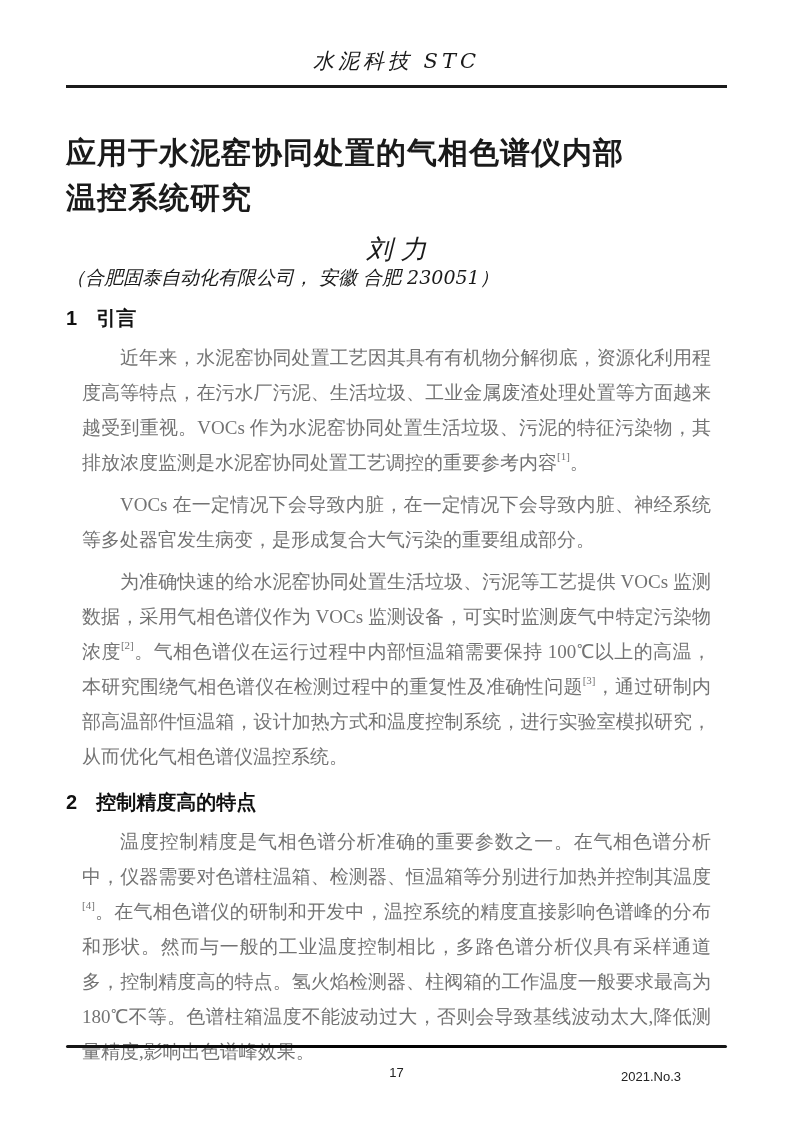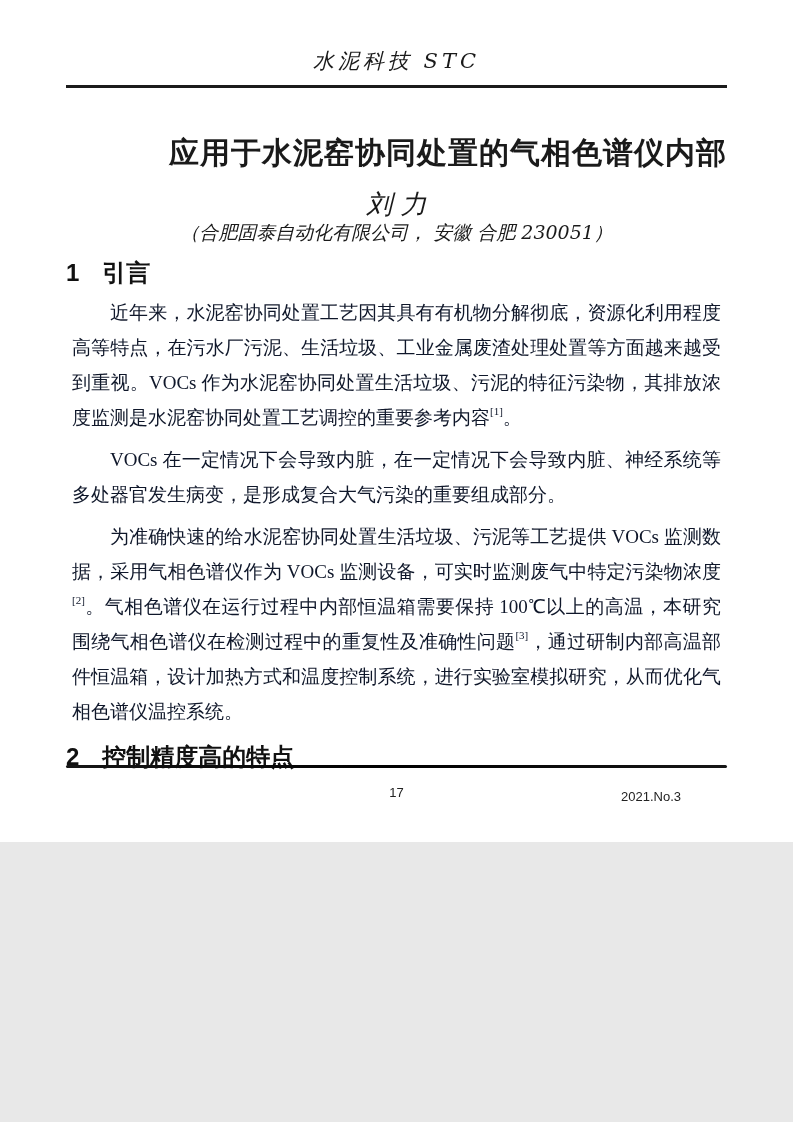--- a/index.html
+++ b/index.html
@@ -1,19 +1,19 @@
 <!DOCTYPE html>
 <html lang="zh"><head>
 <meta charset="utf-8">
 <style>
   html, body { margin: 0; padding: 0; background: #e8e8e8; }
   .page {
     position: relative;
     width: 793px;
-    height: 842px;
+    height: 1122px;
     margin: 0 auto;
     background: #ffffff;
     color: #1a1a1a;
     font-family: "Liberation Serif", serif;
     overflow: hidden;
     box-sizing: border-box;
   }
   .content { margin: 0 66px; }
 
   .journal-header {
@@ -26,61 +26,61 @@
     letter-spacing: 4px;
   }
   .header-rule {
     height: 3px;
     background: #1b1b1b;
     margin-top: 9px;
   }
 
   .article-title {
     margin: 42px 0 0 0;
-    text-align: right;
+    text-align: left;
     font-family: "Liberation Sans", sans-serif;
     font-weight: bold;
     font-size: 30px;
     line-height: 45px;
     letter-spacing: 1px;
   }
   .author {
     margin-top: 17px;
     text-align: center;
     font-family: "DejaVu Serif", serif;
     font-style: italic;
     font-size: 26px;
     line-height: 24px;
   }
   .affiliation {
     margin-top: 3px;
-    text-align: center;
+    text-align: left;
     font-family: "DejaVu Serif", serif;
     font-style: italic;
     font-size: 19px;
     line-height: 26px;
   }
 
   .section-heading {
     margin: 15px 0 9px 0;
     font-family: "Liberation Sans", sans-serif;
     font-weight: bold;
-    font-size: 24px;
+    font-size: 20px;
     line-height: 26px;
     color: #111;
   }
   .sec-num { display: inline-block; margin-right: 0.95em; }
 
   .body-par {
-    margin: 7px 6px;
+    margin: 7px 16px;
     font-size: 19px;
     line-height: 35px;
     text-align: justify;
     text-indent: 2em;
-    color: #0f172a;
+    color: #737373;
   }
   sup.ref {
     font-size: 11px;
     line-height: 0;
     vertical-align: super;
     position: relative;
     top: -2px;
   }
 
   .footer {
@@ -109,32 +109,34 @@
 <body>
 
 <div class="page">
   <div class="content">
 
     <div class="journal-header">水泥科技 STC</div>
     <div class="header-rule"></div>
 
     <h1 class="article-title">
       <span>应用于水泥窑协同处置的气相色谱仪内部</span><br>
+      <span>温控系统研究</span>
     </h1>
 
     <div class="author">刘 力</div>
 
     <div class="affiliation">（合肥固泰自动化有限公司， 安徽  合肥  230051）</div>
 
     <div>
         <h2 class="section-heading"><span class="sec-num">1</span><span>引言</span></h2>
         <p class="body-par">近年来，水泥窑协同处置工艺因其具有有机物分解彻底，资源化利用程度高等特点，在污水厂污泥、生活垃圾、工业金属废渣处理处置等方面越来越受到重视。VOCs 作为水泥窑协同处置生活垃圾、污泥的特征污染物，其排放浓度监测是水泥窑协同处置工艺调控的重要参考内容<sup class="ref">[1]</sup>。</p>
         <p class="body-par">VOCs 在一定情况下会导致内脏，在一定情况下会导致内脏、神经系统等多处器官发生病变，是形成复合大气污染的重要组成部分。</p>
         <p class="body-par">为准确快速的给水泥窑协同处置生活垃圾、污泥等工艺提供 VOCs 监测数据，采用气相色谱仪作为 VOCs 监测设备，可实时监测废气中特定污染物浓度<sup class="ref">[2]</sup>。气相色谱仪在运行过程中内部恒温箱需要保持 100℃以上的高温，本研究围绕气相色谱仪在检测过程中的重复性及准确性问题<sup class="ref">[3]</sup>，通过研制内部高温部件恒温箱，设计加热方式和温度控制系统，进行实验室模拟研究，从而优化气相色谱仪温控系统。</p>
         <h2 class="section-heading"><span class="sec-num">2</span><span>控制精度高的特点</span></h2>
+        <p class="body-par">温度控制精度是气相色谱分析准确的重要参数之一。在气相色谱分析中，仪器需要对色谱柱温箱、检测器、恒温箱等分别进行加热并控制其温度<sup class="ref">[4]</sup>。在气相色谱仪的研制和开发中，温控系统的精度直接影响色谱峰的分布和形状。然而与一般的工业温度控制相比，多路色谱分析仪具有采样通道多，控制精度高的特点。氢火焰检测器、柱阀箱的工作温度一般要求最高为 180℃不等。色谱柱箱温度不能波动过大，否则会导致基线波动太大,降低测量精度,影响出色谱峰效果。</p>
       </div>
   </div>
 
   <div class="footer">
     <div class="footer-rule"></div>
     <div class="footer-row">
       <div class="page-number">17</div>
       <div class="issue-number">2021.No.3</div>
     </div>
   </div>

